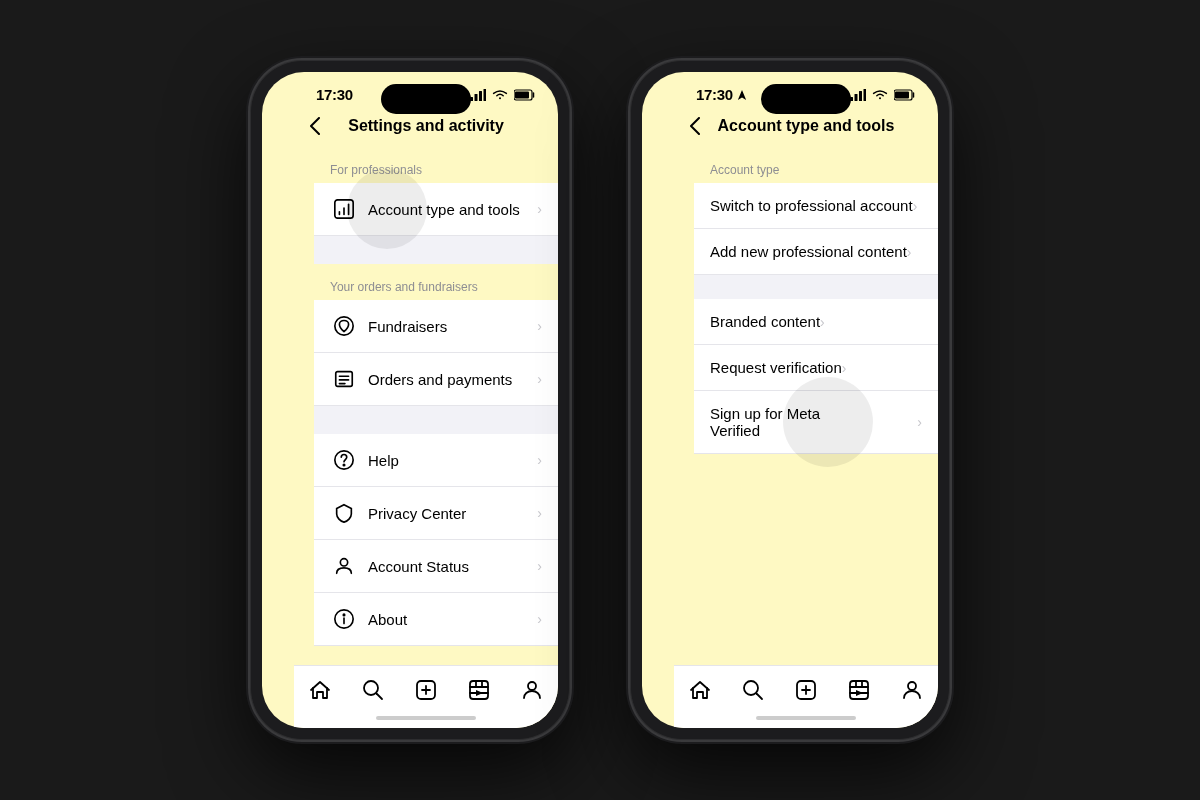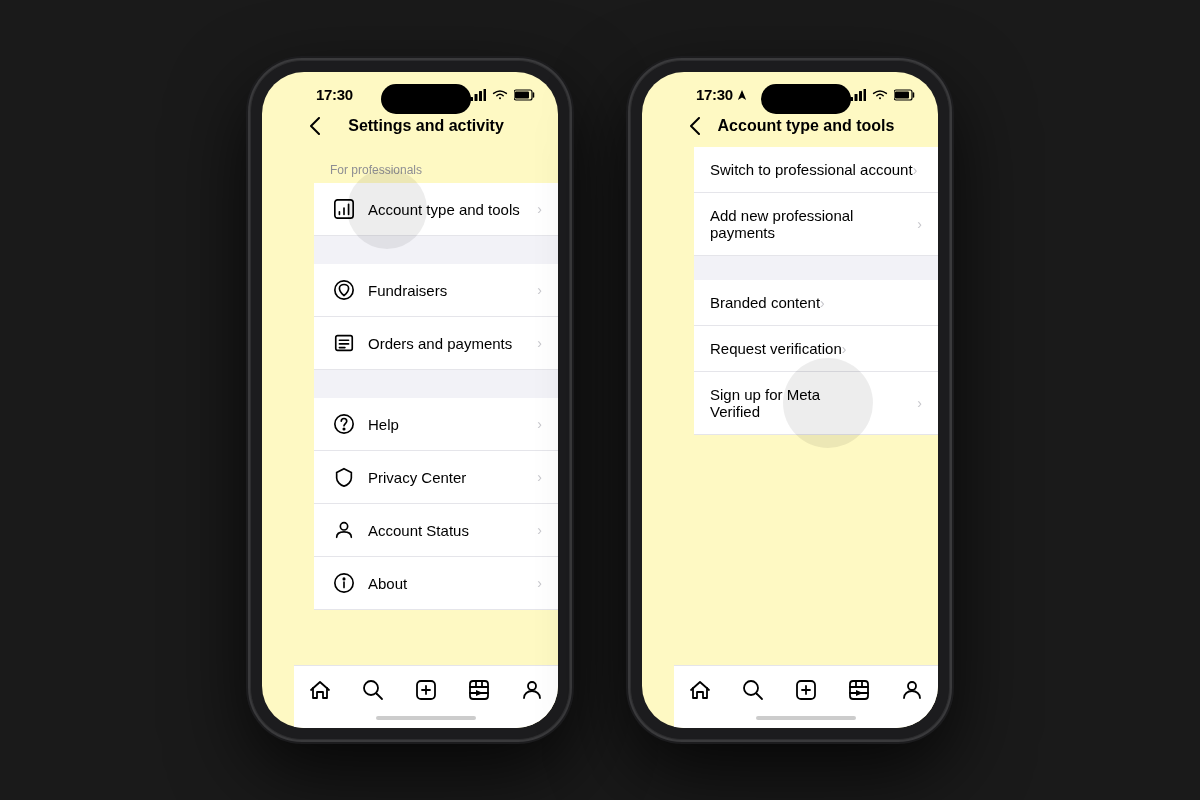--- a/index.html
+++ b/index.html
@@ -304,20 +304,21 @@
             </svg>
           </div>
           <span class="menu-text">Account type and tools</span>
           <span class="menu-chevron">›</span>
 
           <div style="position:absolute; width:80px; height:80px; border-radius:50%; background:rgba(0,0,0,0.07); top:50%; left:30%; transform:translate(-50%,-50%); pointer-events:none;"></div>
         </div>
 
         <div class="menu-section-separator"></div>
 
+        <div class="section-label">Your orders and fundraisers</div>
         <div class="menu-item">
           <div class="menu-icon">
             <svg width="22" height="22" viewBox="0 0 24 24" fill="none" stroke="#000" stroke-width="1.8" stroke-linecap="round">
               <circle cx="12" cy="12" r="10"></circle>
               <path d="M12 6 C9 6 7 8 7 10 C7 14 12 18 12 18 C12 18 17 14 17 10 C17 8 15 6 12 6Z"></path>
             </svg>
           </div>
           <span class="menu-text">Fundraisers</span>
           <span class="menu-chevron">›</span>
         </div>
@@ -461,26 +462,27 @@
         <div class="nav-back">
           <svg width="10" height="18" viewBox="0 0 10 18">
               <path d="M9 1 L1 9 L9 17" stroke="#000" stroke-width="2" fill="none" stroke-linecap="round" stroke-linejoin="round"></path>
             </svg>
         </div>
         <span class="nav-title">Account type and tools</span>
       </div>
 
       <div class="screen-content">
 
+        <div class="section-label">Account type</div>
         <div class="menu-item-plain">
           <span class="menu-item-plain-text">Switch to professional account</span>
           <span class="menu-chevron">›</span>
         </div>
         <div class="menu-item-plain">
-          <span class="menu-item-plain-text">Add new professional payments</span>
+          <span class="menu-item-plain-text">Add new professional content</span>
           <span class="menu-chevron">›</span>
         </div>
 
         <div class="tools-separator"></div>
 
         <div class="menu-item-plain">
           <span class="menu-item-plain-text">Branded content</span>
           <span class="menu-chevron">›</span>
         </div>
         <div class="menu-item-plain">

